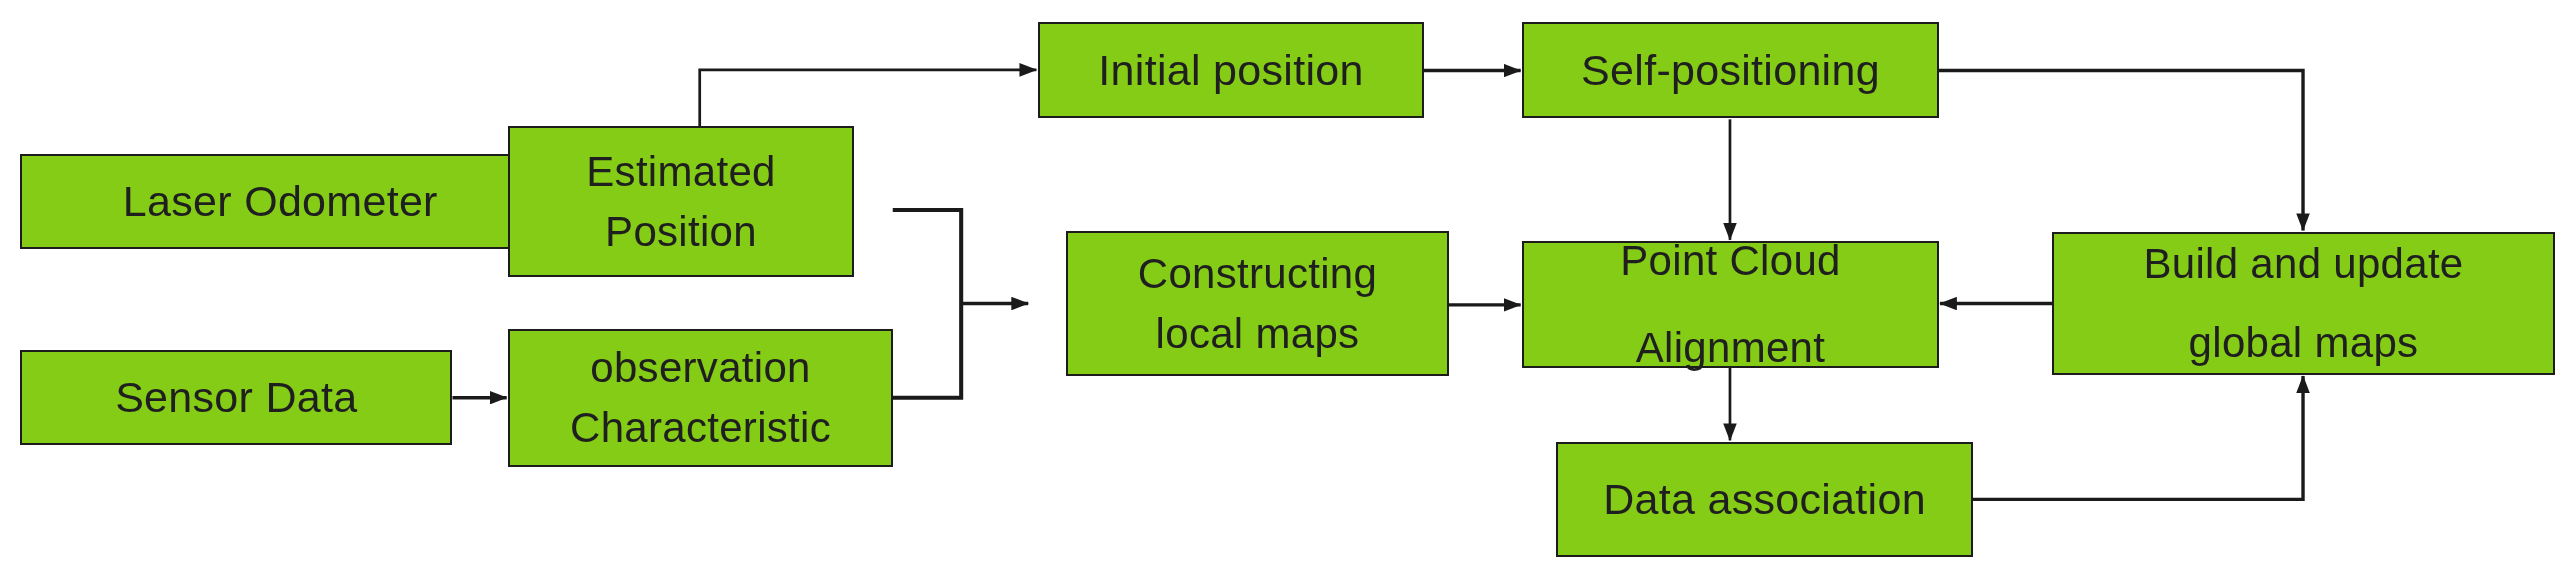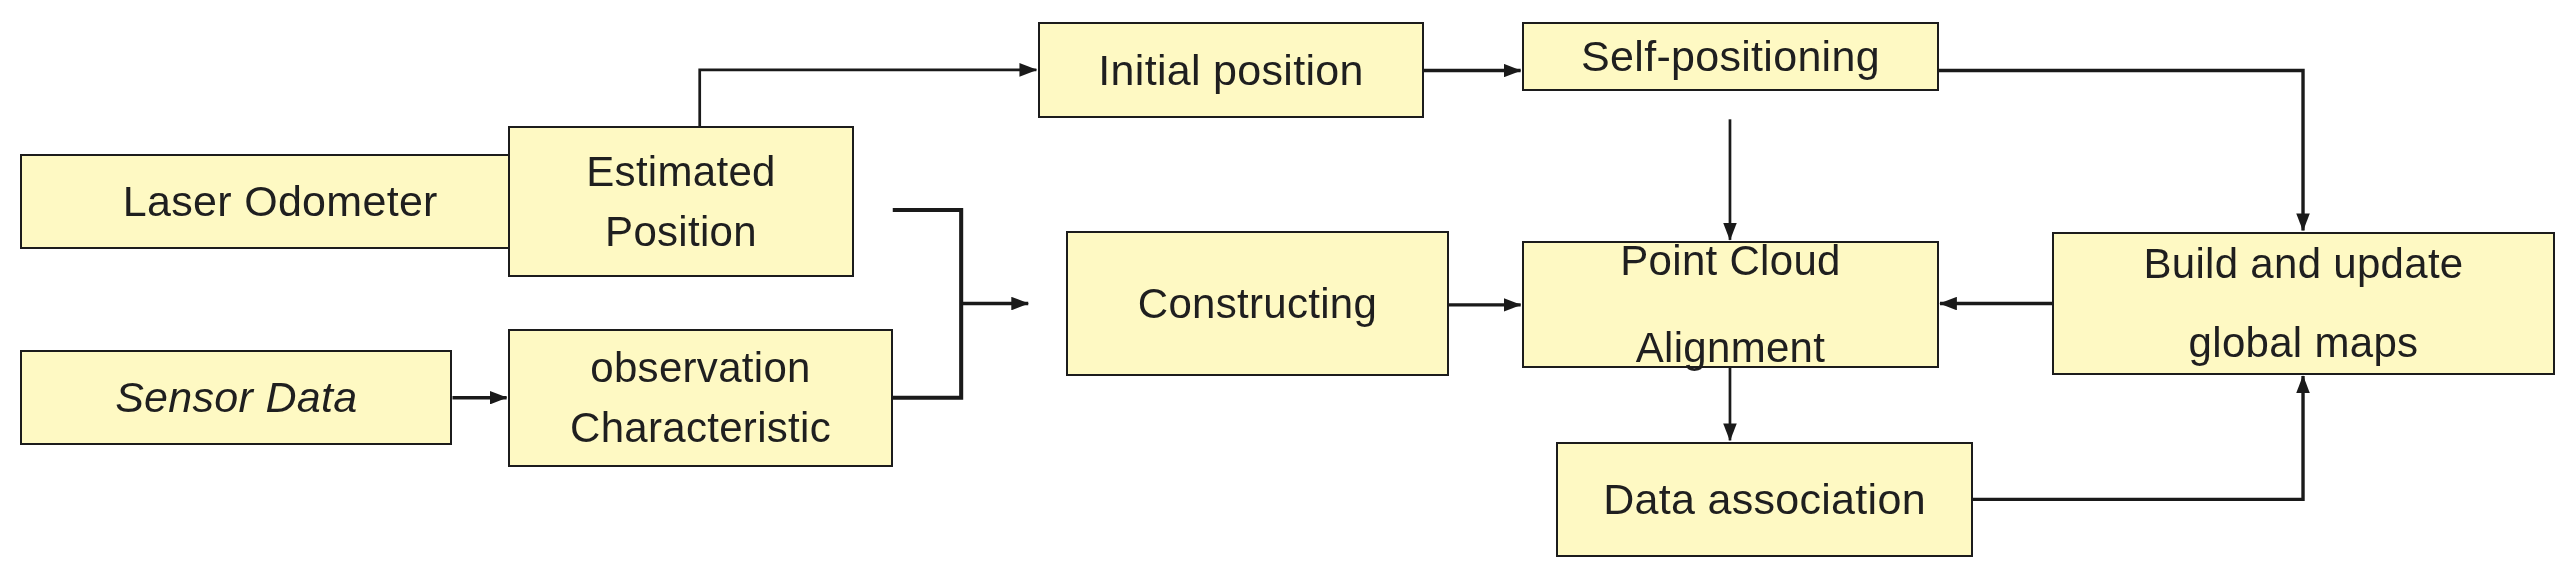--- a/index.html
+++ b/index.html
@@ -17,21 +17,21 @@
   }
   #edges {
     position: absolute;
     left: 0; top: 0;
     width: 2576px;
     height: 578px;
   }
   .node {
     position: absolute;
     box-sizing: border-box;
-    background: #fef9c3;
+    background: #84cc16;
     border: 2.7px solid #1c1c1c;
     display: flex;
     flex-direction: column;
     align-items: center;
     justify-content: center;
     text-align: center;
     color: #1f1f1f;
   }
   .node .ln {
     font-size: 42px;
@@ -82,44 +82,45 @@
 
     <path class="edge" d="M 2554 543 V 650" stroke-width="4" marker-end="url(#arrow)"></path>
 
     <path class="edge" d="M 2862 737 H 3400 V 555" stroke-width="5" marker-end="url(#arrow)"></path>
   </svg>
 
   <div class="node single" style="left:20.3px; top:154px; width:520px; height:95px;">
     <div class="ln">Laser Odometer</div>
   </div>
 
-  <div class="node single" style="left:20.3px; top:350px; width:432px; height:95px;font-style:italic;">
+  <div class="node single" style="left:20.3px; top:350px; width:432px; height:95px;">
     <div class="ln">Sensor Data</div>
   </div>
 
   <div class="node" style="left:508px; top:126px; width:346px; height:151px;">
     <div class="ln">Estimated</div>
     <div class="ln">Position</div>
   </div>
 
   <div class="node" style="left:508px; top:329px; width:385px; height:138px;">
     <div class="ln">observation</div>
     <div class="ln">Characteristic</div>
   </div>
 
   <div class="node single" style="left:1038px; top:22.4px; width:386px; height:96px;">
     <div class="ln">Initial position</div>
   </div>
 
-  <div class="node single" style="left:1522px; top:22.4px; width:417px; height:69px;">
+  <div class="node single" style="left:1522px; top:22.4px; width:417px; height:96px;">
     <div class="ln">Self-positioning</div>
   </div>
 
   <div class="node" style="left:1030px; top:231px; width:383px; height:145px;margin-left:36px;">
     <div class="ln">Constructing</div>
+    <div class="ln">local maps</div>
   </div>
 
   <div class="node" style="left:1522px; top:241px; width:417px; height:127px;gap:27px;">
     <div class="ln">Point Cloud</div>
     <div class="ln">Alignment</div>
   </div>
 
   <div class="node" style="left:2052px; top:232px; width:503px; height:143px;gap:19px;">
     <div class="ln">Build and update</div>
     <div class="ln">global maps</div>

